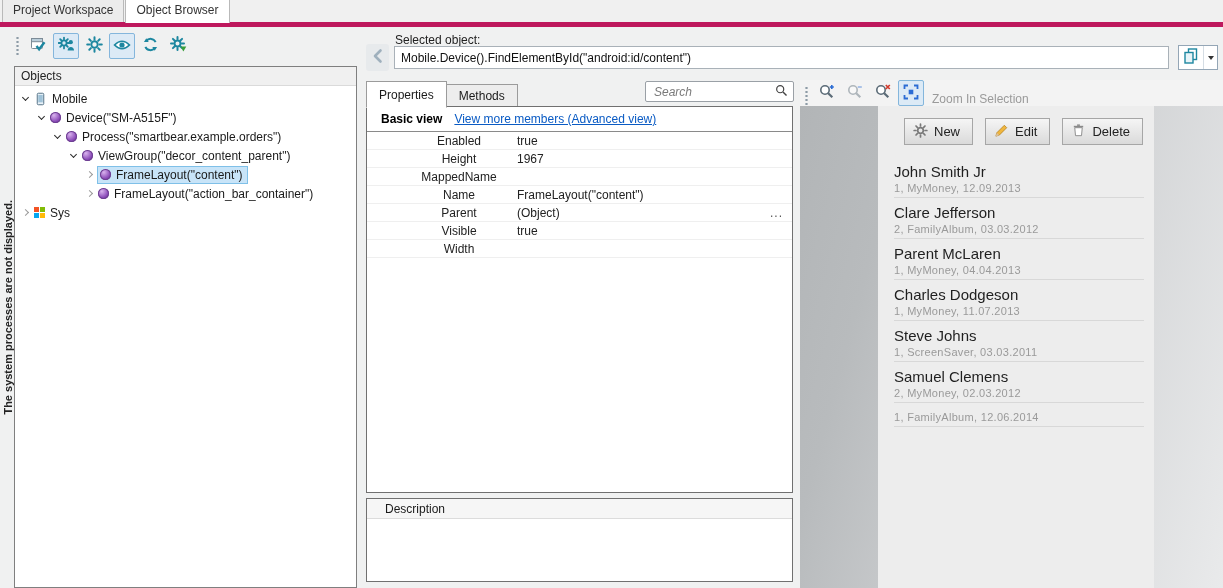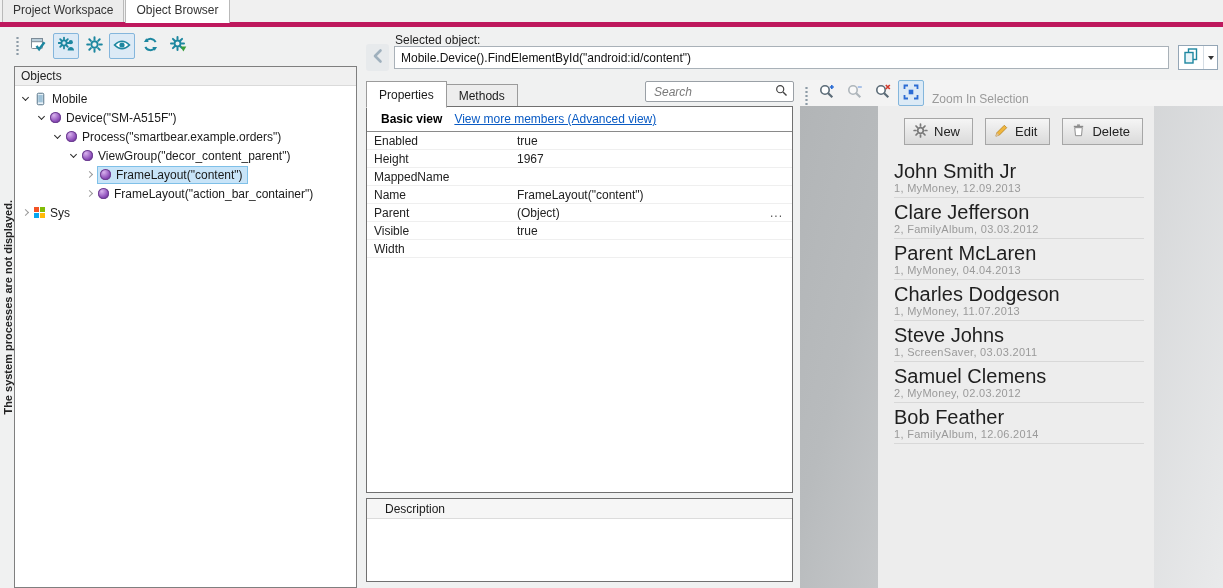--- a/index.html
+++ b/index.html
@@ -82,21 +82,21 @@
   .search input::placeholder { font-style:italic; color:#7a7a7a; }
 
   
   .proppanel { position:absolute; left:366px; top:106px; width:427px; height:387px;
     background:#fff; border:1px solid #707070; }
   .pphead { height:25px; display:flex; align-items:center; gap:12px; padding-left:14px;
     border-bottom:1px solid #8a8a8a; }
   .bview { font-weight:bold; color:#000; }
   .alink { color:#0a5bc4; text-decoration:underline; }
   .prow { height:18px; display:flex; align-items:center; border-bottom:1px solid #efefef; }
-  .pname { flex:0 0 150px; padding-left:7px; color:#222; }
+  .pname { flex:0 0 150px; padding-left:34px; color:#222;text-align:center; }
   .pval { flex:1; color:#222; }
   .more { padding:0 9px; color:#555; letter-spacing:1px; }
 
   
   .descpanel { position:absolute; left:366px; top:498px; width:427px; height:84px;
     background:#fff; border:1px solid #707070; }
   .desch { height:20px; background:#f6f6f6; border-bottom:1px solid #dcdcdc; padding:3px 0 0 18px; }
 
   
   .rtoolbar { position:absolute; left:800px; top:80px; width:423px; height:26px;
@@ -104,21 +104,21 @@
   .ztext { color:#9a9a9a; margin-left:6px; }
   .preview { position:absolute; left:800px; top:106px; width:423px; bottom:0;
     background:linear-gradient(105deg,#b2b5b7 0%,#b8bbbd 20%,#caccce 45%,#e9eaeb 100%); }
   .phone { position:absolute; left:78px; top:0; width:276px; bottom:0; background:#ededed; }
   .pbtns { display:flex; gap:12px; padding:12px 0 0 26px; }
   .pbtn { height:27px; padding:0 12px 0 8px; display:flex; align-items:center; gap:6px;
     background:linear-gradient(#f5f5f5,#dadada); border:1px solid #a6a6a6;
     font-size:13px; color:#222; }
   .plist { margin:12px 10px 0 16px; }
   .pitem { padding:6px 0 4px; border-bottom:1px solid #d8d8d8; }
-  .pitem .nm { font-size:20px; color:#1f1f1f; line-height:17px; }
+  .pitem .nm { font-size:15px; color:#1f1f1f; line-height:17px; }
   .pitem .mt { font-size:11px; color:#9a9a9a; margin-top:3px; letter-spacing:.3px; line-height:10px; }
 </style>
 </head>
 <body>
 
 <div class="tabstrip">
   <div class="wtab">Project Workspace</div>
   <div class="wtab active">Object Browser</div>
 </div>
 
@@ -434,19 +434,18 @@
       </div>
       <div class="pitem">
         <div class="nm">Steve Johns</div>
         <div class="mt">1, ScreenSaver, 03.03.2011</div>
       </div>
       <div class="pitem">
         <div class="nm">Samuel Clemens</div>
         <div class="mt">2, MyMoney, 02.03.2012</div>
       </div>
       <div class="pitem">
-        <div class="nm">Bob Feather</div>
         <div class="mt">1, FamilyAlbum, 12.06.2014</div>
       </div>
     </div>
 
   </div>
 </div>
 
 </body></html>

